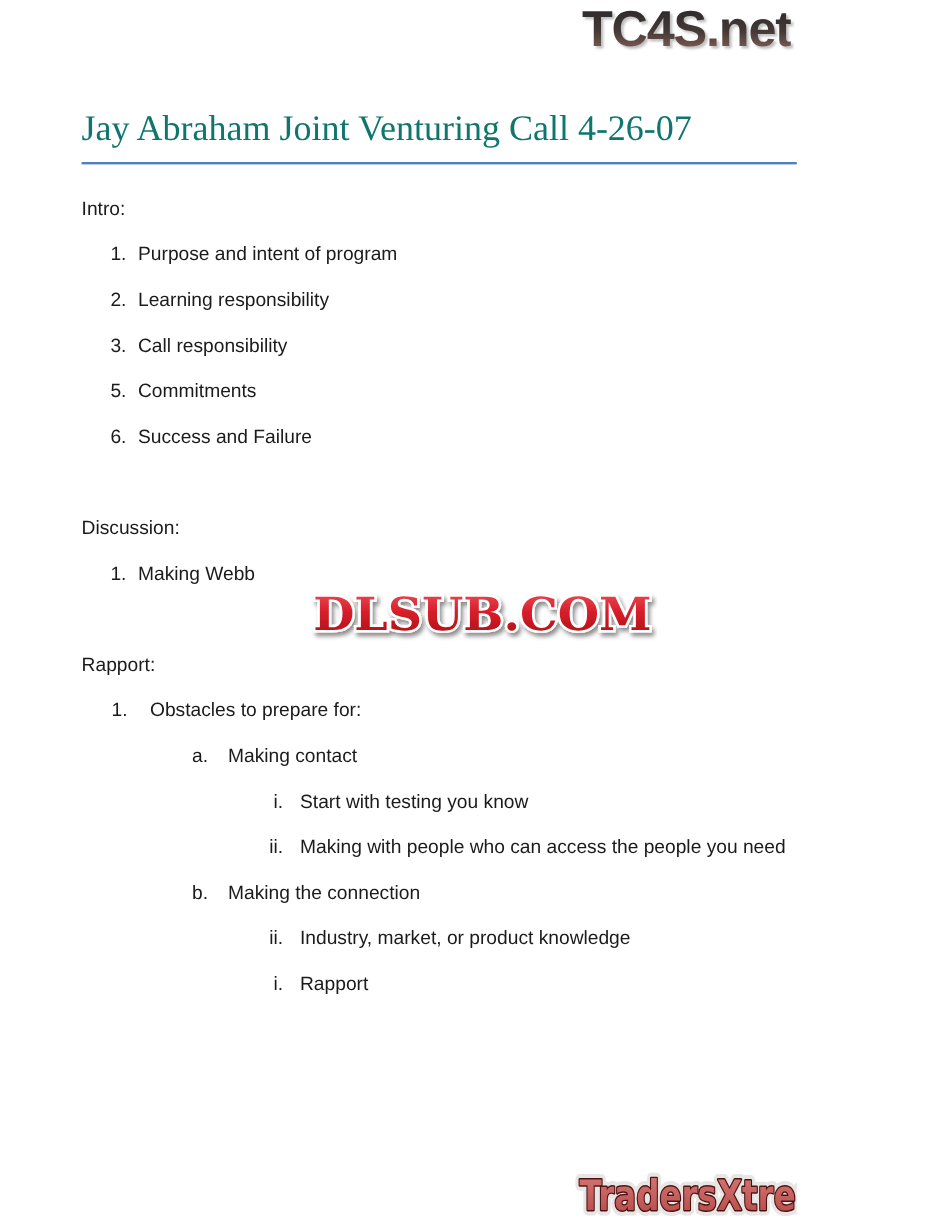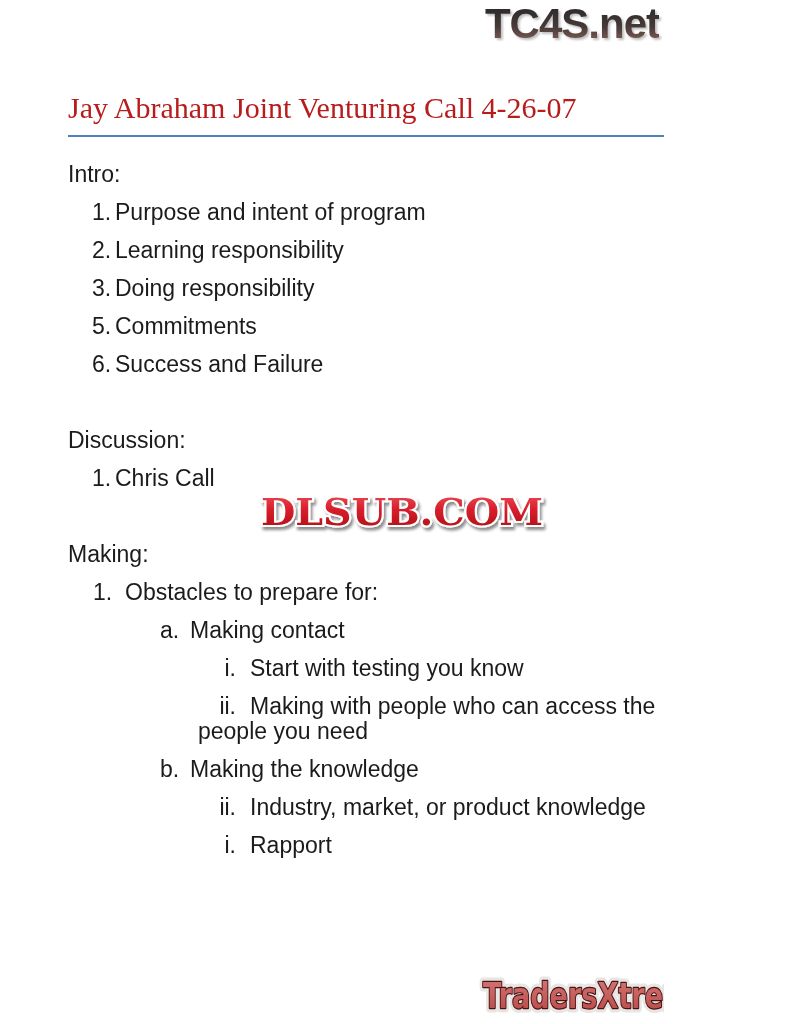--- a/index.html
+++ b/index.html
@@ -36,25 +36,25 @@
     left: 68px;
     top: 0;
     width: 656px;
   }
   .title {
     margin: 89px 0 0 0;
     font-family: "Liberation Serif", serif;
     font-weight: normal;
     font-size: 30px;
     line-height: 37px;
-    color: #b91c1c;
+    color: #0f766e;
     padding-bottom: 9px;
     border-bottom: 2px solid #4F81BD;
   }
-  .p { font-size: 23px; line-height: 25px; margin: 12px 0 13px 0; }
+  .p { font-size: 16px; line-height: 25px; margin: 12px 0 13px 0; }
   .h { margin-top: 25px; }
   .h2 { margin-top: 0; }
   .spacer { height: 38px; }
 
   .li-intro { margin-left: 24px; }
   .li-intro .m { display:inline-block; width: 15px; margin-right: 8px; }
 
   .li-c1 { margin-left: 25px; }
   .li-c1 .m { display:inline-block; width: 15px; margin-right: 17px; }
 
@@ -95,60 +95,60 @@
 
     <p class="p h">Intro:</p>
 
     <div class="p li-intro">
       <span class="m">1.</span><span>Purpose and intent of program</span>
     </div>
     <div class="p li-intro">
       <span class="m">2.</span><span>Learning responsibility</span>
     </div>
     <div class="p li-intro">
-      <span class="m">3.</span><span>Doing responsibility</span>
+      <span class="m">3.</span><span>Call responsibility</span>
     </div>
     <div class="p li-intro">
       <span class="m">5.</span><span>Commitments</span>
     </div>
     <div class="p li-intro">
       <span class="m">6.</span><span>Success and Failure</span>
     </div>
 
     <div class="spacer"></div>
 
     <p class="p h2">Discussion:</p>
 
     <div class="p li-intro">
-      <span class="m">1.</span><span>Chris Call</span>
+      <span class="m">1.</span><span>Making Webb</span>
     </div>
 
     <div class="spacer"></div>
 
 
-    <p class="p h2">Making:</p>
+    <p class="p h2">Rapport:</p>
 
     <div class="p li-c1">
       <span class="m">1.</span><span>Obstacles to prepare for:</span>
     </div>
 
     <div class="p li-c2">
       <span class="m">a.</span><span>Making contact</span>
     </div>
 
     <div class="p li-c3">
       <span class="m">i.</span><span>Start with testing you know</span>
     </div>
 
     <div class="p li-c3">
       <span class="m">ii.</span><span>Making with people who can access the people you need</span>
     </div>
 
     <div class="p li-c2">
-      <span class="m">b.</span><span>Making the knowledge</span>
+      <span class="m">b.</span><span>Making the connection</span>
     </div>
 
     <div class="p li-c3">
       <span class="m">ii.</span><span>Industry, market, or product knowledge</span>
     </div>
 
     <div class="p li-c3">
       <span class="m">i.</span><span>Rapport</span>
     </div>
 

